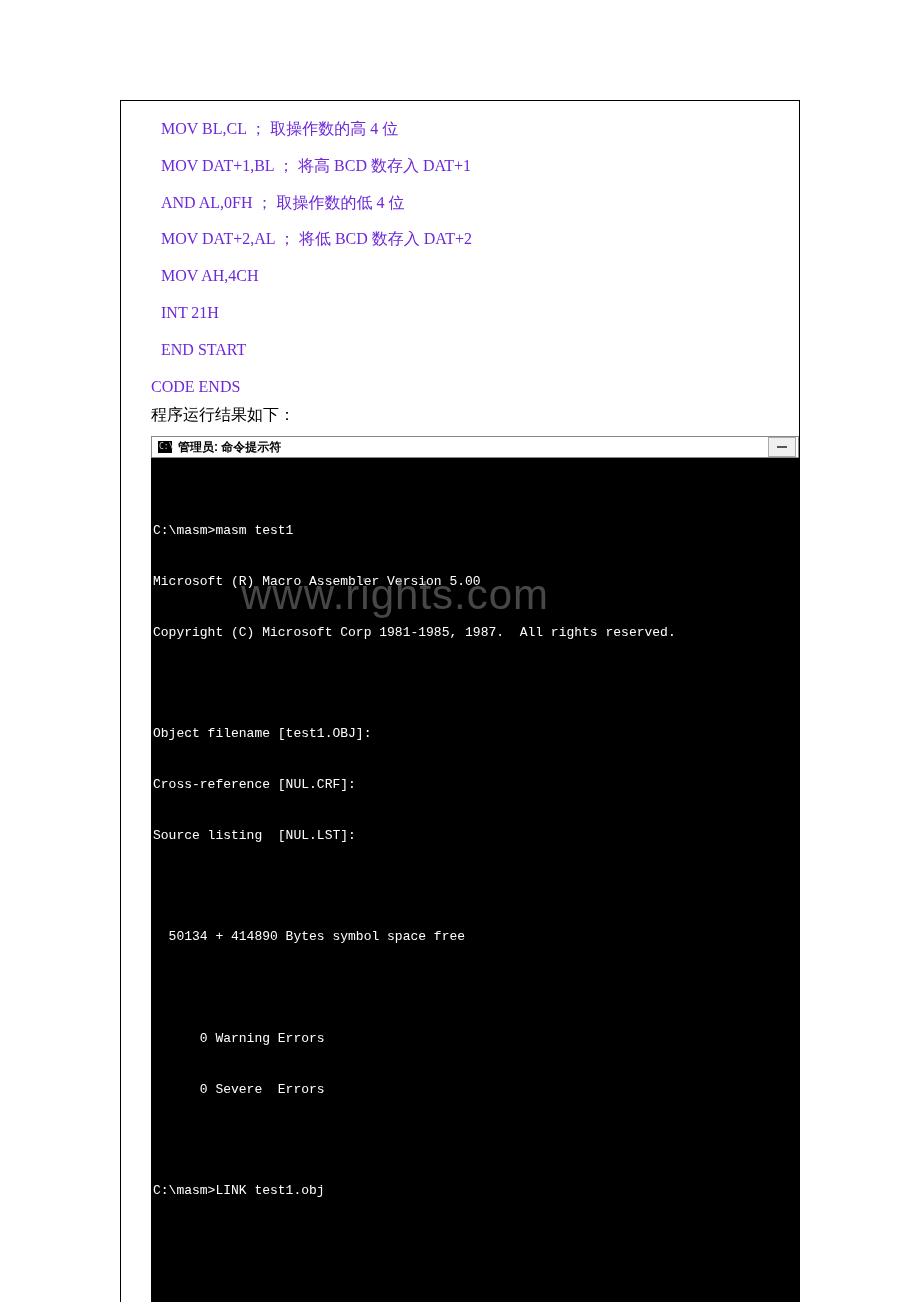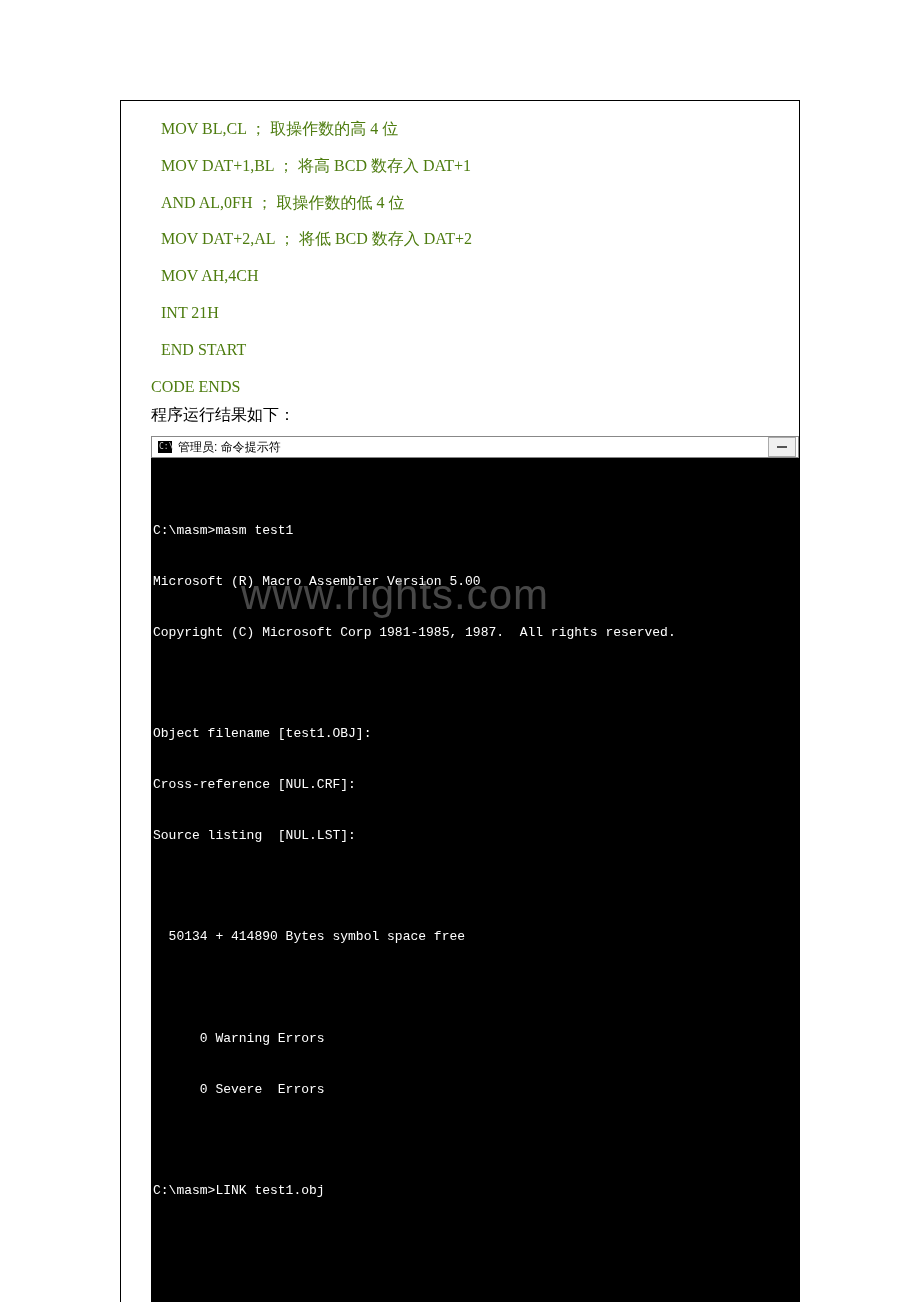--- a/index.html
+++ b/index.html
@@ -15,21 +15,21 @@
     }
     .page-container {
       border: 1px solid #000;
       margin: 100px 120px 0 120px;
       padding: 10px 0 0 0;
     }
     .code-section {
       padding: 0 30px;
       font-size: 16px;
       line-height: 2.3;
-      color: #4d7c0f;
+      color: #6d28d9;
     }
     .code-line {
       white-space: nowrap;
     }
     .indent-1 {
       padding-left: 10px;
     }
     .result-label {
       padding: 0 30px;
       font-size: 16px;
@@ -62,21 +62,21 @@
       justify-content: flex-start;
       padding-left: 1px;
     }
     .terminal-icon-text {
       color: #ccc;
       font-size: 8px;
       font-family: monospace;
       line-height: 1;
     }
     .terminal-title-text {
-      font-weight: normal;
+      font-weight: bold;
       text-align: center;
     }
     .minimize-btn {
       position: absolute;
       right: 2px;
       top: 0;
       width: 28px;
       height: 20px;
       border: 1px solid #aaa;
       background: #f0f0f0;

